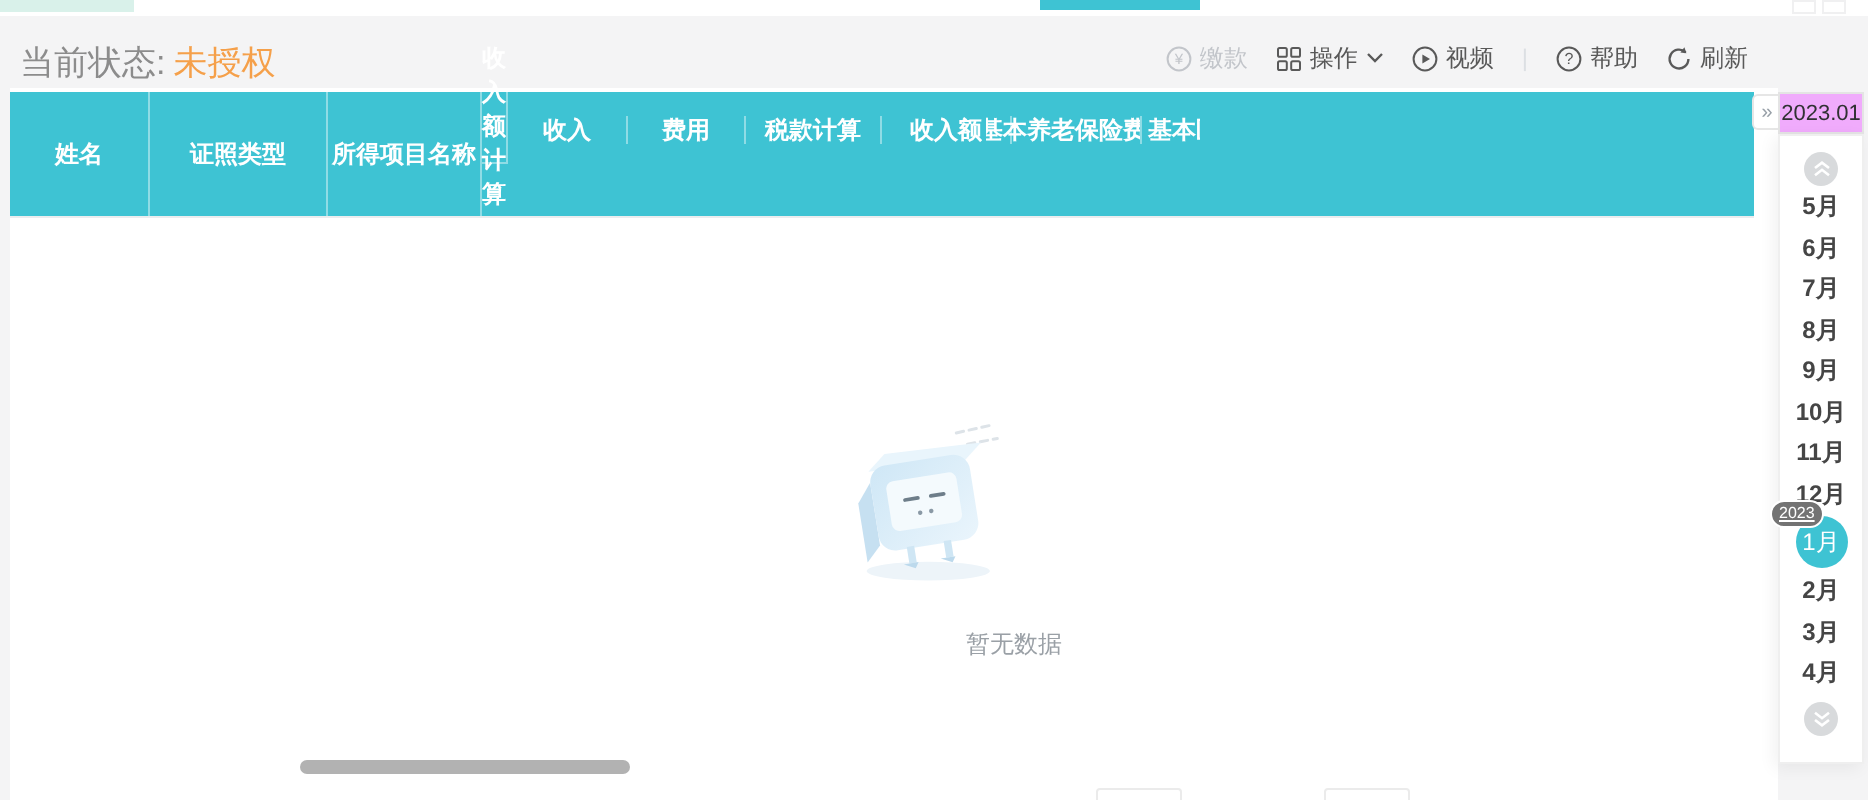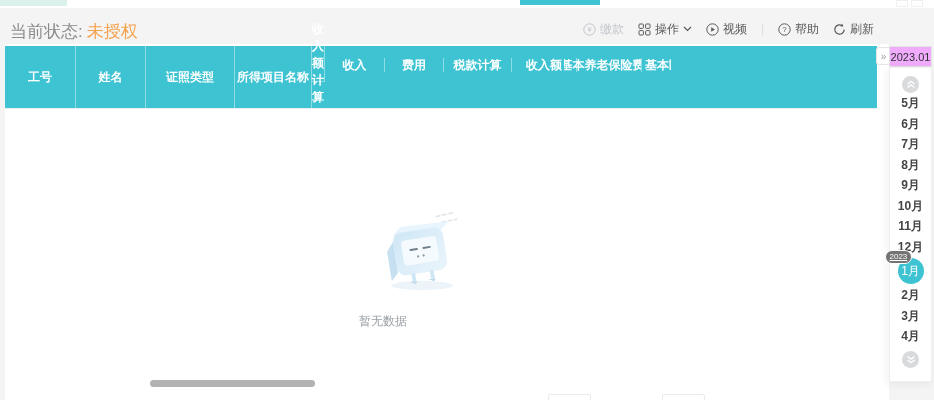--- a/index.html
+++ b/index.html
@@ -38,21 +38,21 @@
   .hgroup-title{height:36px;box-sizing:border-box;border-bottom:1px solid rgba(255,255,255,0.42);
     border-right:1px solid rgba(255,255,255,0.42);
     display:flex;align-items:center;justify-content:center;color:#fff;font-size:12px;font-weight:bold;}
   .hsubrow{display:flex;height:26px;}
   .hsub{box-sizing:border-box;border-right:1px solid rgba(255,255,255,0.42);
     display:flex;align-items:center;justify-content:center;color:#fff;font-size:12px;font-weight:bold;
     white-space:nowrap;overflow:hidden;margin-top:12px;}
   .header-underline{position:absolute;left:0;top:64px;width:872px;height:1px;background:#ebedef;}
 
   
-  .empty{position:absolute;left:354px;top:165px;width:172px;text-align:left;}
+  .empty{position:absolute;left:354px;top:165px;width:172px;text-align:right;}
   .empty-text{margin-top:16px;font-size:12px;color:#9aa0a6;}
 
   
   .hscroll-thumb{position:absolute;left:145px;top:336px;width:165px;height:7px;border-radius:4px;
     background:#b2b2b2;cursor:pointer;}
 
   
   .partial-btn{position:absolute;top:350px;width:43px;height:12px;background:#fff;
     border:1px solid #ebebeb;border-radius:2px;box-sizing:border-box;}
   .partial-btn.p1{left:543px;} .partial-btn.p2{left:657px;}
@@ -138,21 +138,20 @@
       <path d="M11.2 6.5 a4.7 4.7 0 1 1 -1.4 -3.35" fill="none" stroke="currentColor" stroke-width="1.2"></path>
       <path d="M9.2 0.6 L10.2 3.6 L7.2 3.2 Z" fill="currentColor"></path>
     </svg>
     <span>刷新</span>
   </div>
 </div>
 
 <div class="panel">
 
   <div class="thead">
-    <div class="hcell" style="width:71px">工号</div>
     <div class="hcell" style="width:70px">姓名</div>
     <div class="hcell" style="width:89px">证照类型</div>
     <div class="hcell" style="width:77px">所得项目名称</div>
 
     <div class="hgroup" style="width:252px">
       <div class="hgroup-title">收入额计算</div>
       <div class="hsubrow">
         <div class="hsub" style="width:60px">收入</div>
         <div class="hsub" style="width:59px">费用</div>
         <div class="hsub" style="width:68px">税款计算</div>

